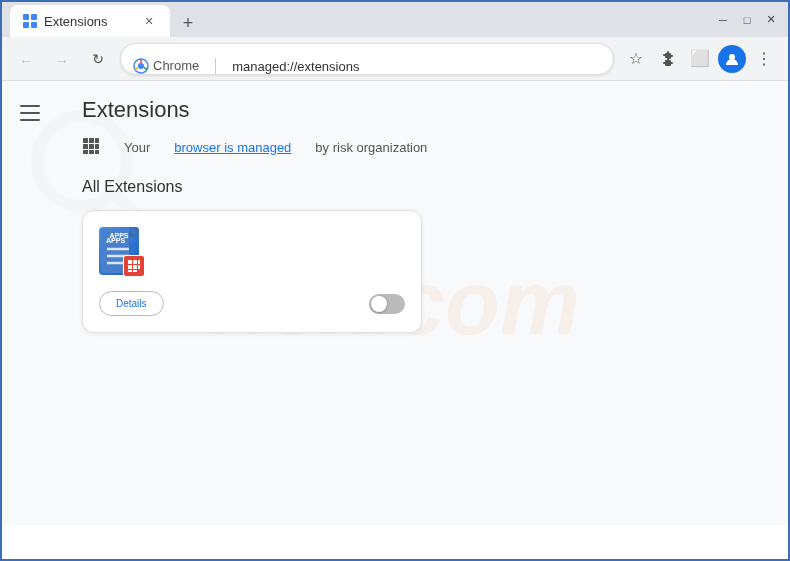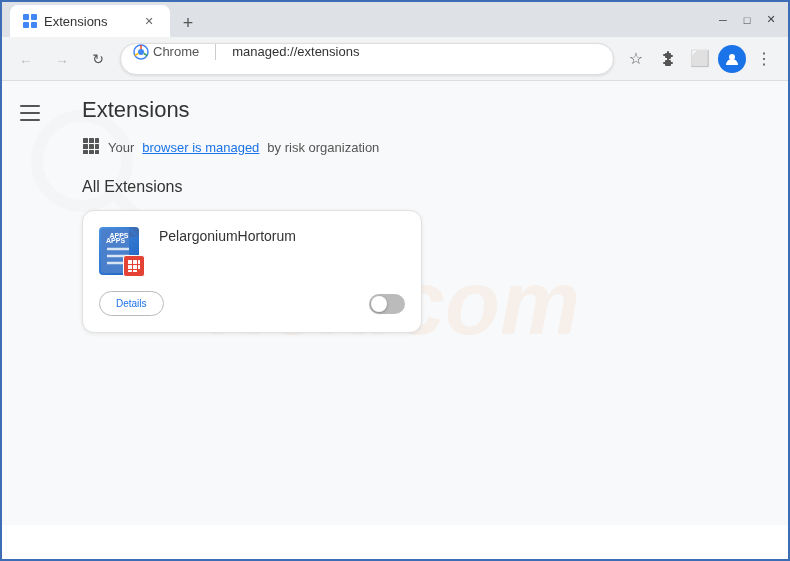--- a/index.html
+++ b/index.html
@@ -110,21 +110,21 @@
       font-size: 14px;
       cursor: pointer;
     }
     .nav-btn.disabled { color: #bbb; cursor: default; }
     .url-bar {
       flex: 1;
       background: #fff;
       border-radius: 20px;
       height: 32px;
       display: flex;
-      align-items: flex-start;
+      align-items: flex-end;
       padding: 0 12px;
       gap: 12px;
       border: 1px solid #ddd;
       box-shadow: 0 1px 3px rgba(0,0,0,0.1);
     }
     .chrome-icon-wrap {
       display: flex;
       align-items: center;
       gap: 4px;
       font-size: 13px;
@@ -288,21 +288,21 @@
       top: 2px;
       left: 2px;
       transition: left 0.2s;
       box-shadow: 0 1px 3px rgba(0,0,0,0.3);
     }
 
     
     .management-notice {
       display: flex;
       align-items: center;
-      gap: 8px;
+      gap: 24px;
       margin-bottom: 20px;
       font-size: 13px;
       color: #555;
       position: relative;
       z-index: 1;
     }
     .managed-link {
       color: #1a73e8;
       text-decoration: underline;
       cursor: pointer;
@@ -559,23 +559,20 @@
                   <rect x="11" y="1" width="2" height="4" rx="0.5" fill="white"></rect>
                   <rect x="1" y="6" width="4" height="4" rx="0.5" fill="white"></rect>
                   <rect x="6" y="6" width="4" height="4" rx="0.5" fill="white"></rect>
                   <rect x="11" y="6" width="2" height="4" rx="0.5" fill="white"></rect>
                   <rect x="1" y="11" width="4" height="2" rx="0.5" fill="white"></rect>
                   <rect x="6" y="11" width="4" height="2" rx="0.5" fill="white"></rect>
                 </svg>
               </div>
             </div>
           </div>
-          <div class="ext-info">
-            <div class="ext-name">PelargoniumHortorum</div>
-          </div>
         </div>
         <div class="ext-footer">
           <button class="details-btn">Details</button>
           <div class="ext-toggle"></div>
         </div>
       </div>
     </div>
   </div>
 </div>
 

